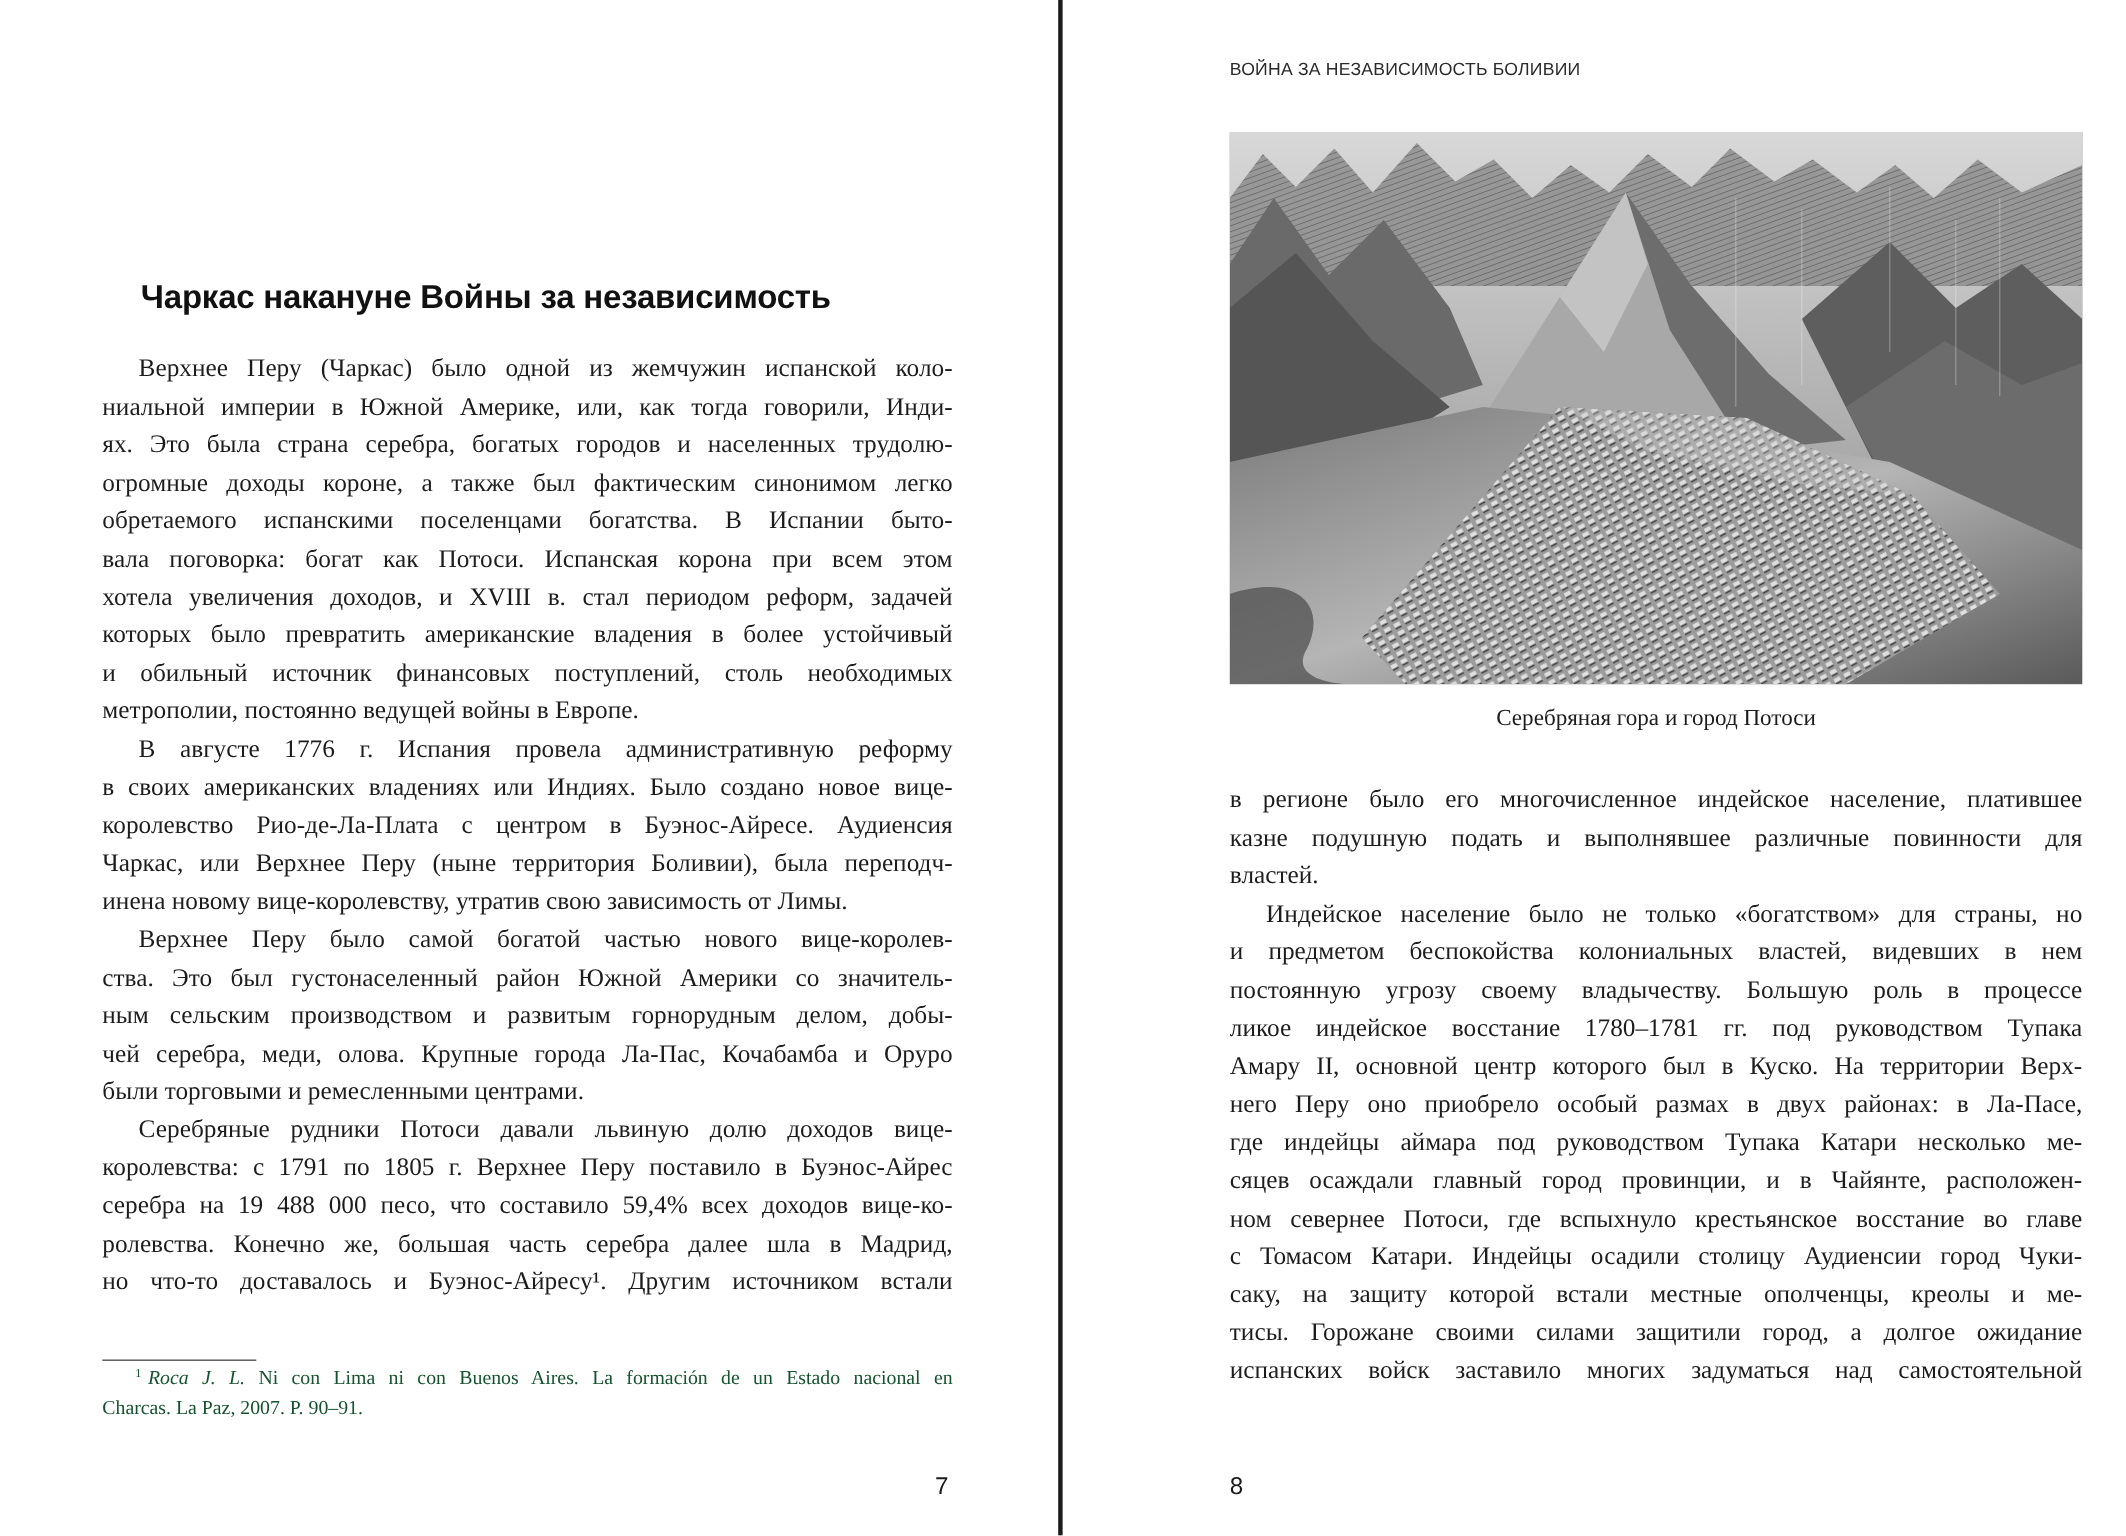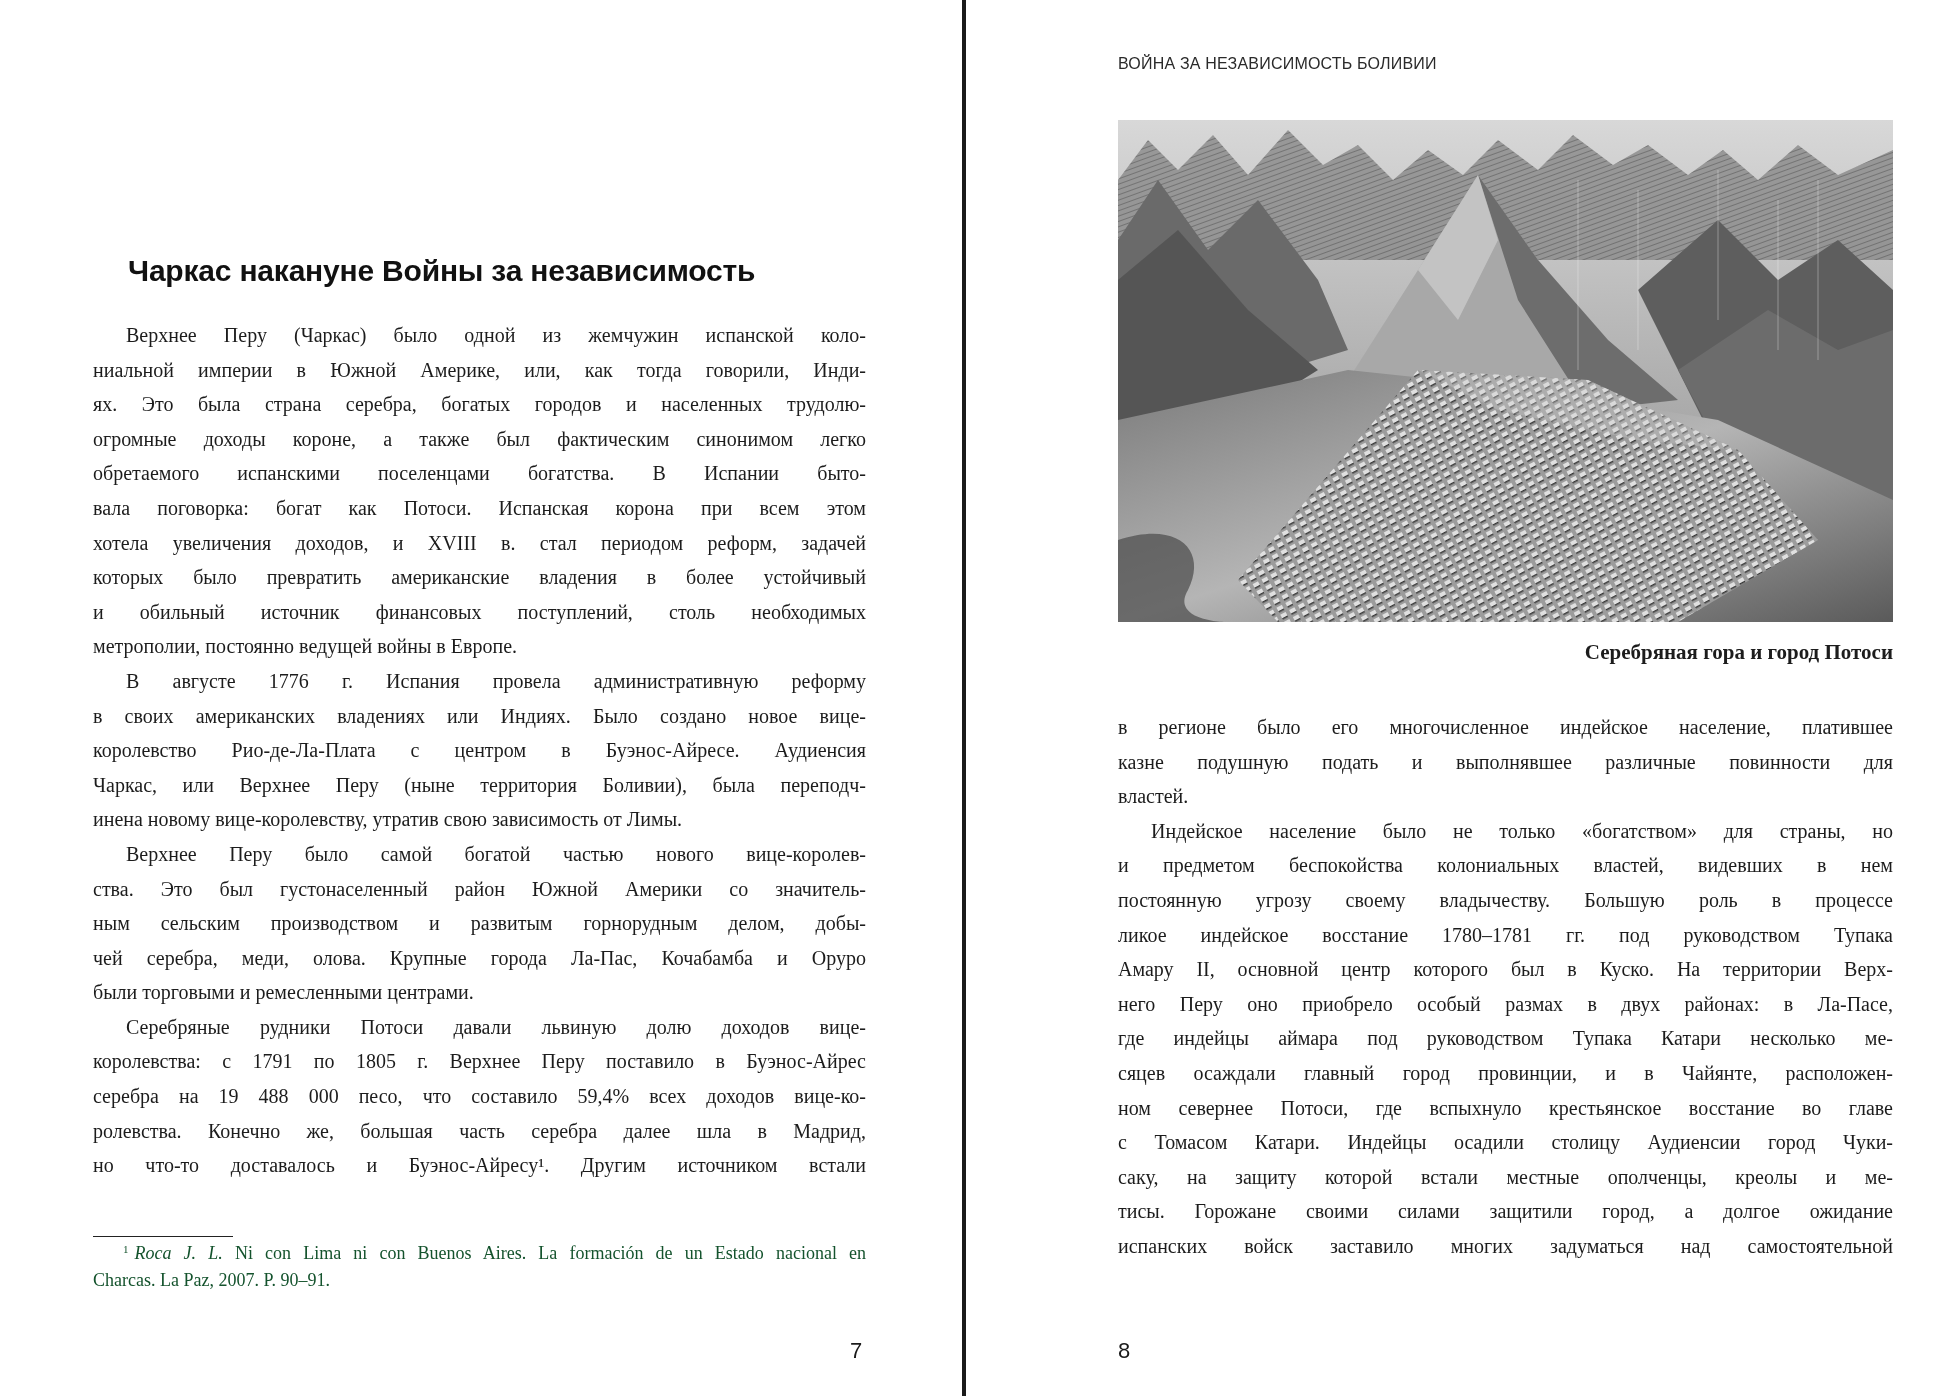--- a/index.html
+++ b/index.html
@@ -5,21 +5,21 @@
   html, body { margin:0; padding:0; background:#ffffff; }
   body { width:1933px; height:1396px; position:relative; overflow:hidden; color:#1a1a1a; }
   .page { position:absolute; top:0; height:1396px; }
   .page-left { left:0; width:962px; }
   .page-right { left:1008px; width:967px;padding-left:23px; }
   .spine { position:absolute; left:962px; top:0; width:4px; height:1396px; background:#1a1a1a; }
 
   .title { position:absolute; left:128px; top:254px; width:760px;
     font-family:"Liberation Sans", sans-serif; font-weight:bold; font-size:30px; letter-spacing:-0.2px; color:#111; }
 
-  .col { position:absolute; font-family:"Liberation Serif", serif; font-size:20px; color:#1c1c1c; }
+  .col { position:absolute; font-family:"Liberation Serif", serif; font-size:23px; color:#1c1c1c; }
   .col-left { left:93px; width:773px; top:318px; }
   .col-right { left:110px; width:775px; top:710px; }
   .line { height:34.6px; line-height:34.6px; white-space:nowrap; text-align:justify; text-align-last:justify; overflow:hidden; }
   .line.last { text-align-last:left; }
   .line.indent { padding-left:33px; }
 
   .fn-rule { position:absolute; left:93px; top:1236px; width:140px; height:1px; background:#222; }
   .footnote { position:absolute; left:93px; top:1236px; width:773px;
     font-family:"Liberation Serif", serif; font-size:18px; line-height:27px; color:#14532d; }
   .footnote .fl { white-space:nowrap; text-align:justify; text-align-last:justify; }
@@ -30,22 +30,22 @@
 
   .folio { position:absolute; top:1338px; font-family:"Liberation Sans", sans-serif; font-size:22px; color:#1a1a1a; }
   .folio-left { left:850px; }
   .folio-right { left:110px; }
 
   .running-head { position:absolute; left:110px; top:55px;
     font-family:"Liberation Sans", sans-serif; font-size:16px; letter-spacing:0.2px; color:#2a2a2a; }
 
   .figure { position:absolute; left:110px; top:120px; width:775px; height:502px; overflow:hidden; background:#6e6e6e; }
   .figure svg { display:block; width:100%; height:100%; }
-  .caption { position:absolute; left:110px; top:640px; width:775px; text-align:right;
-    font-family:"Liberation Serif", serif; font-weight:bold; font-size:21px; color:#1c1c1c; }
+  .caption { position:absolute; left:110px; top:640px; width:775px; text-align:center;
+    font-family:"Liberation Serif", serif; font-weight:normal; font-size:21px; color:#1c1c1c; }
 </style>
 </head>
 <body>
 
 <div class="page page-left">
   <h1 class="title" style="margin:0;">Чаркас накануне Войны за независимость</h1>
   <div class="col col-left" id="col-left">
       <div>
         <div class="line indent">Верхнее Перу (Чаркас) было одной из жемчужин испанской коло-</div>
         <div class="line">ниальной империи в Южной Америке, или, как тогда говорили, Инди-</div>

